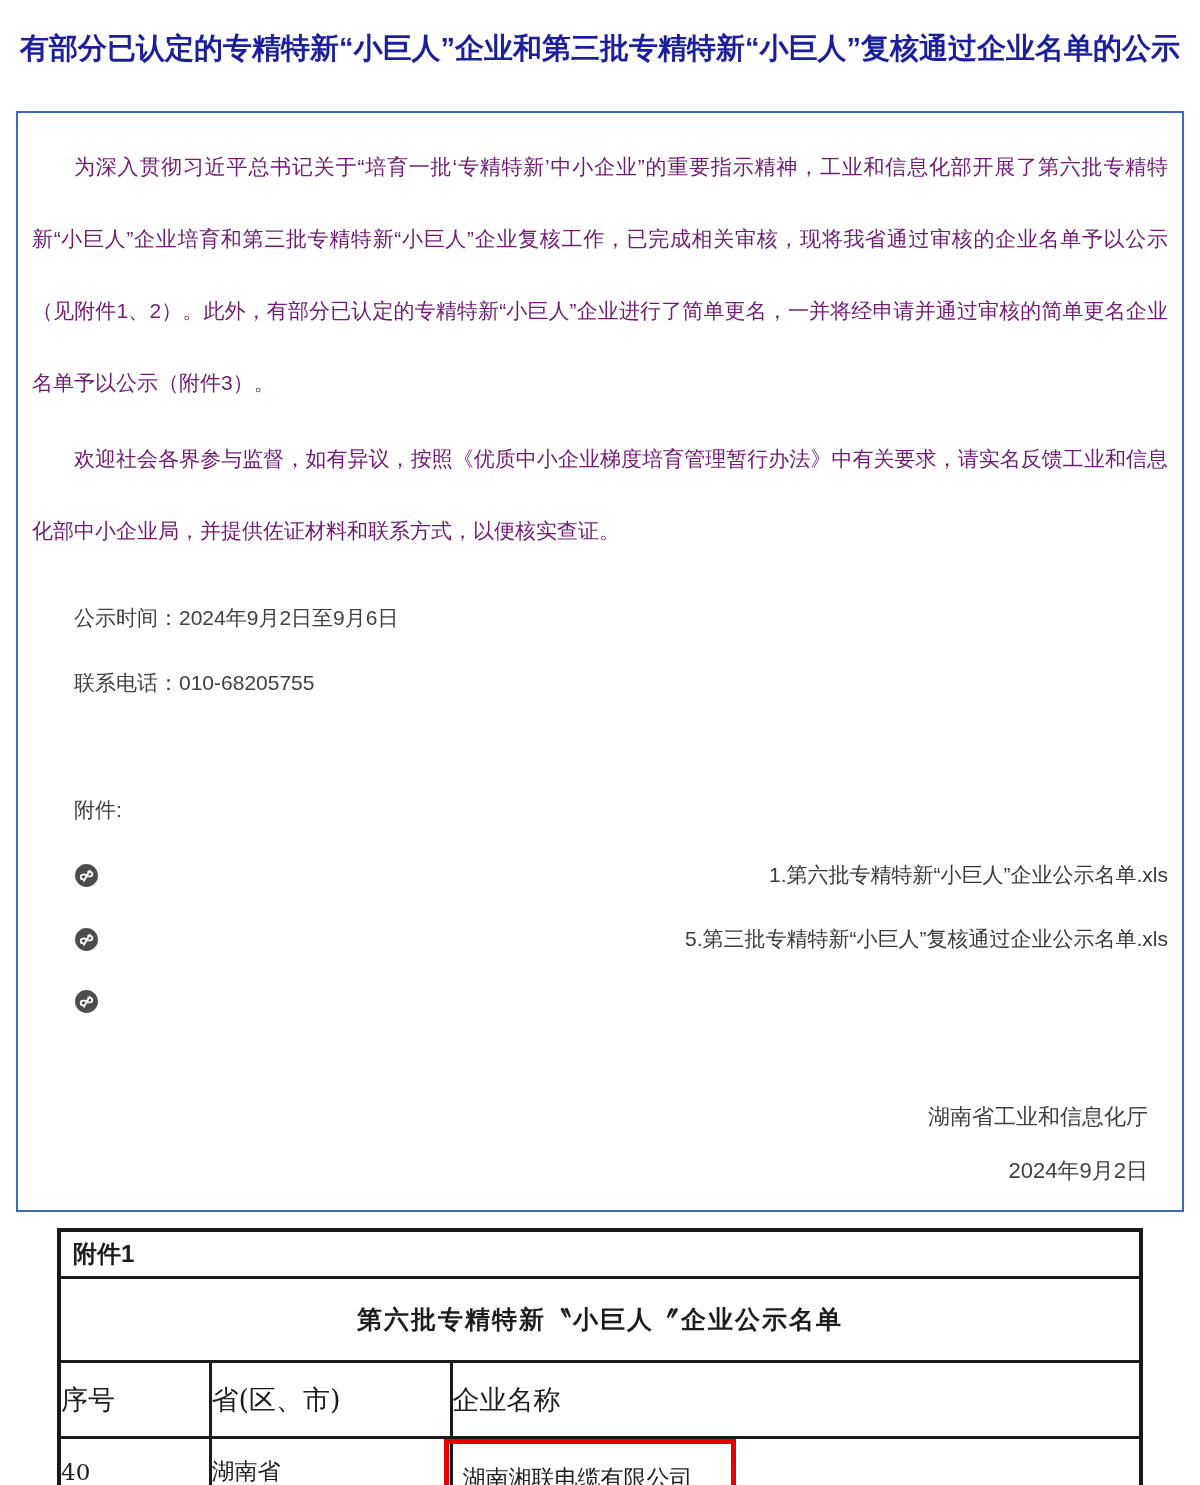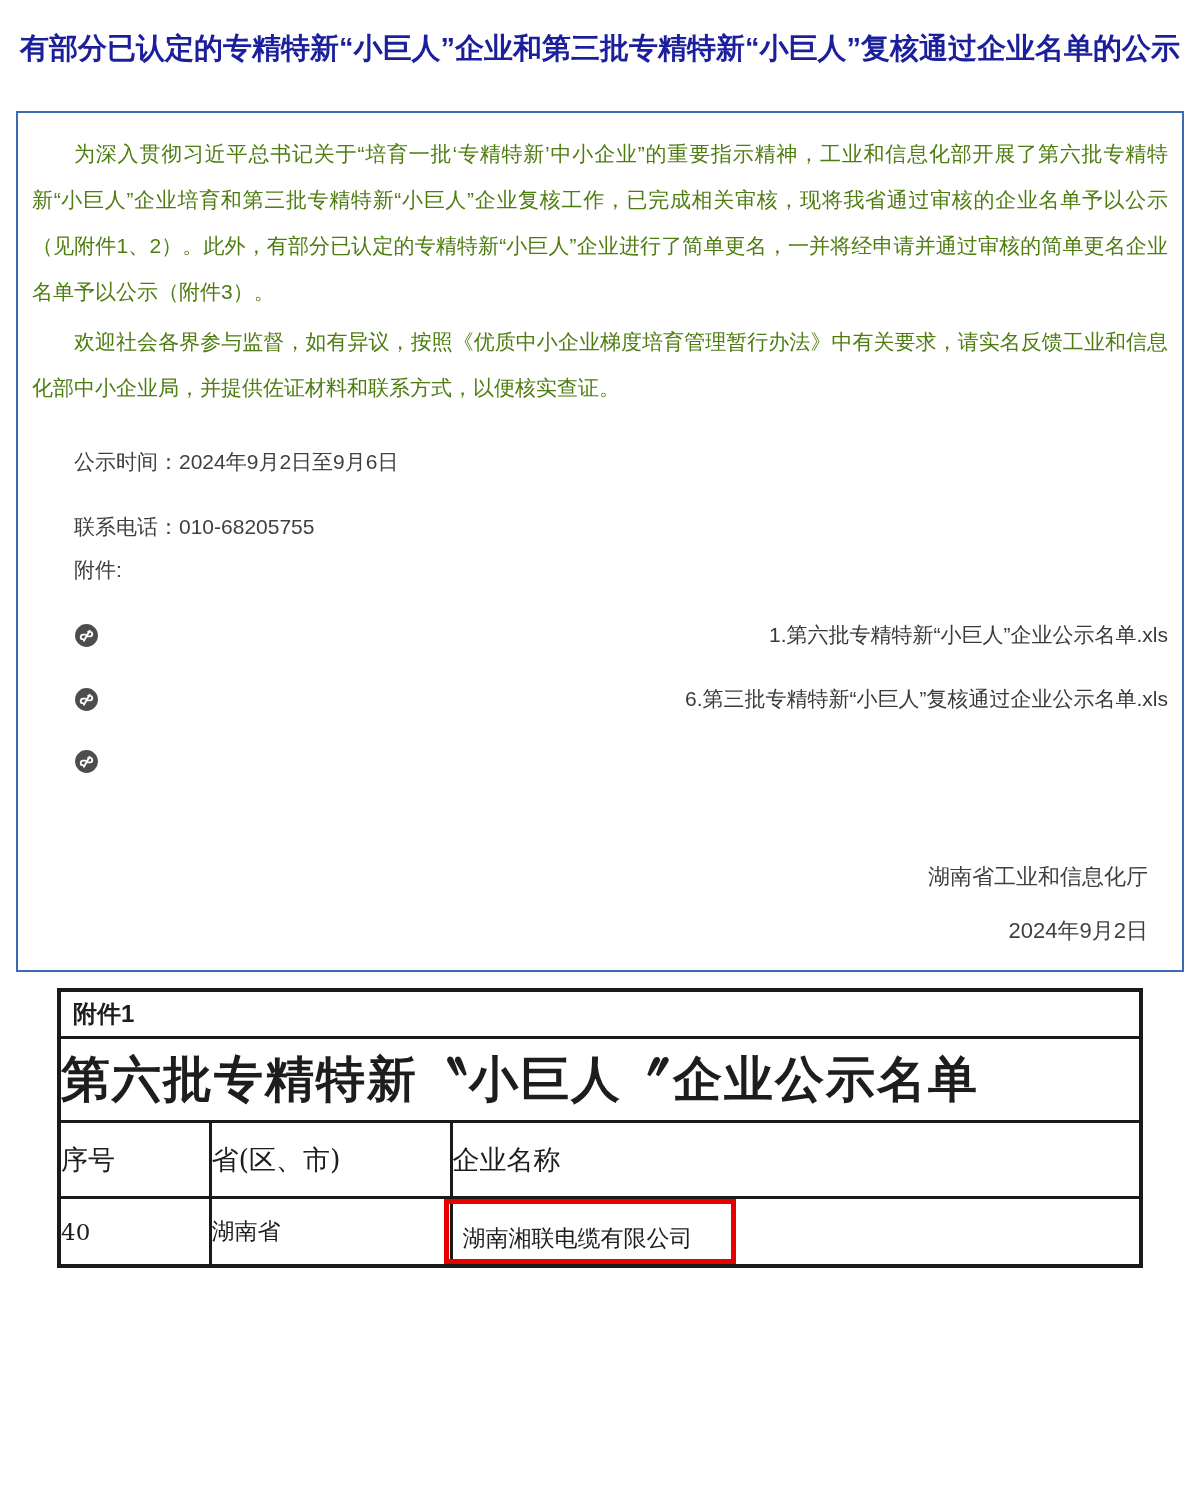--- a/index.html
+++ b/index.html
@@ -24,33 +24,34 @@
 
   .notice-box {
     margin: 36px 16px 0;
     border: 2px solid #3c6ab5;
     padding: 14px 14px 24px;
     color: #3f3f3f;
     font-size: 21px;
   }
   .para {
     text-indent: 2em;
-    line-height: 46px;
+    line-height: 72px;
     text-align: justify;
     margin-top: 4px;
-    color: #4d7c0f;
+    color: #701a75;
   }
   .info-line {
     padding-left: 2em;
     line-height: 57px;
     margin-top: 8px;
   }
   .attach-label {
     padding-left: 2em;
     line-height: 30px;
+    margin-top: 84px;
   }
   .attach-item {
     margin: 36px 0 0 42px;
     display: flex;
     align-items: center;
     gap: 10px;
     cursor: pointer;
     justify-content: space-between;
   }
   .attach-icon { width: 25px; height: 25px; flex: 0 0 auto; display: inline-block; }
@@ -80,22 +81,23 @@
   }
   table.attach-table td { border: 3px solid #1a1a1a; }
   td.t-label {
     font-weight: bold;
     font-size: 24px;
     padding: 6px 0 6px 12px;
     height: 42px;
     font-family: "Liberation Sans", "DejaVu Sans", sans-serif;
   }
   td.t-title {
+    text-align: center;
     font-weight: bold;
-    font-size: 49px;
+    font-size: 25px;
     height: 84px;
     letter-spacing: 2px;
   }
   tr.t-head td {
     text-align: left;
     font-weight: normal;
     font-size: 27px;
     height: 76px;
   }
   tr.t-row td {
@@ -143,21 +145,21 @@
       <a class="attach-text">1.第六批专精特新“小巨人”企业公示名单.xls</a>
     </div>
 
     <div class="attach-item">
       <span class="attach-icon">
         <svg width="25" height="25" viewBox="0 0 24 24">
           <circle cx="12" cy="12" r="11" fill="#4d4d4d"></circle>
           <path d="M8.5 15.5 C5.8 15.5 5.8 11.2 8.5 11.2 L11 11.2 M13 12.8 L15.5 12.8 C18.2 12.8 18.2 8.5 15.5 8.5 L13.5 8.5 M9.5 17 L15 7.5" stroke="#ffffff" stroke-width="1.8" fill="none" stroke-linecap="round"></path>
         </svg>
       </span>
-      <a class="attach-text">6.第三批专精特新“小巨人”复核通过企业公示名单.xls</a>
+      <a class="attach-text">5.第三批专精特新“小巨人”复核通过企业公示名单.xls</a>
     </div>
 
     <div class="attach-item">
       <span class="attach-icon">
         <svg width="25" height="25" viewBox="0 0 24 24">
           <circle cx="12" cy="12" r="11" fill="#4d4d4d"></circle>
           <path d="M8.5 15.5 C5.8 15.5 5.8 11.2 8.5 11.2 L11 11.2 M13 12.8 L15.5 12.8 C18.2 12.8 18.2 8.5 15.5 8.5 L13.5 8.5 M9.5 17 L15 7.5" stroke="#ffffff" stroke-width="1.8" fill="none" stroke-linecap="round"></path>
         </svg>
       </span>
     </div>

